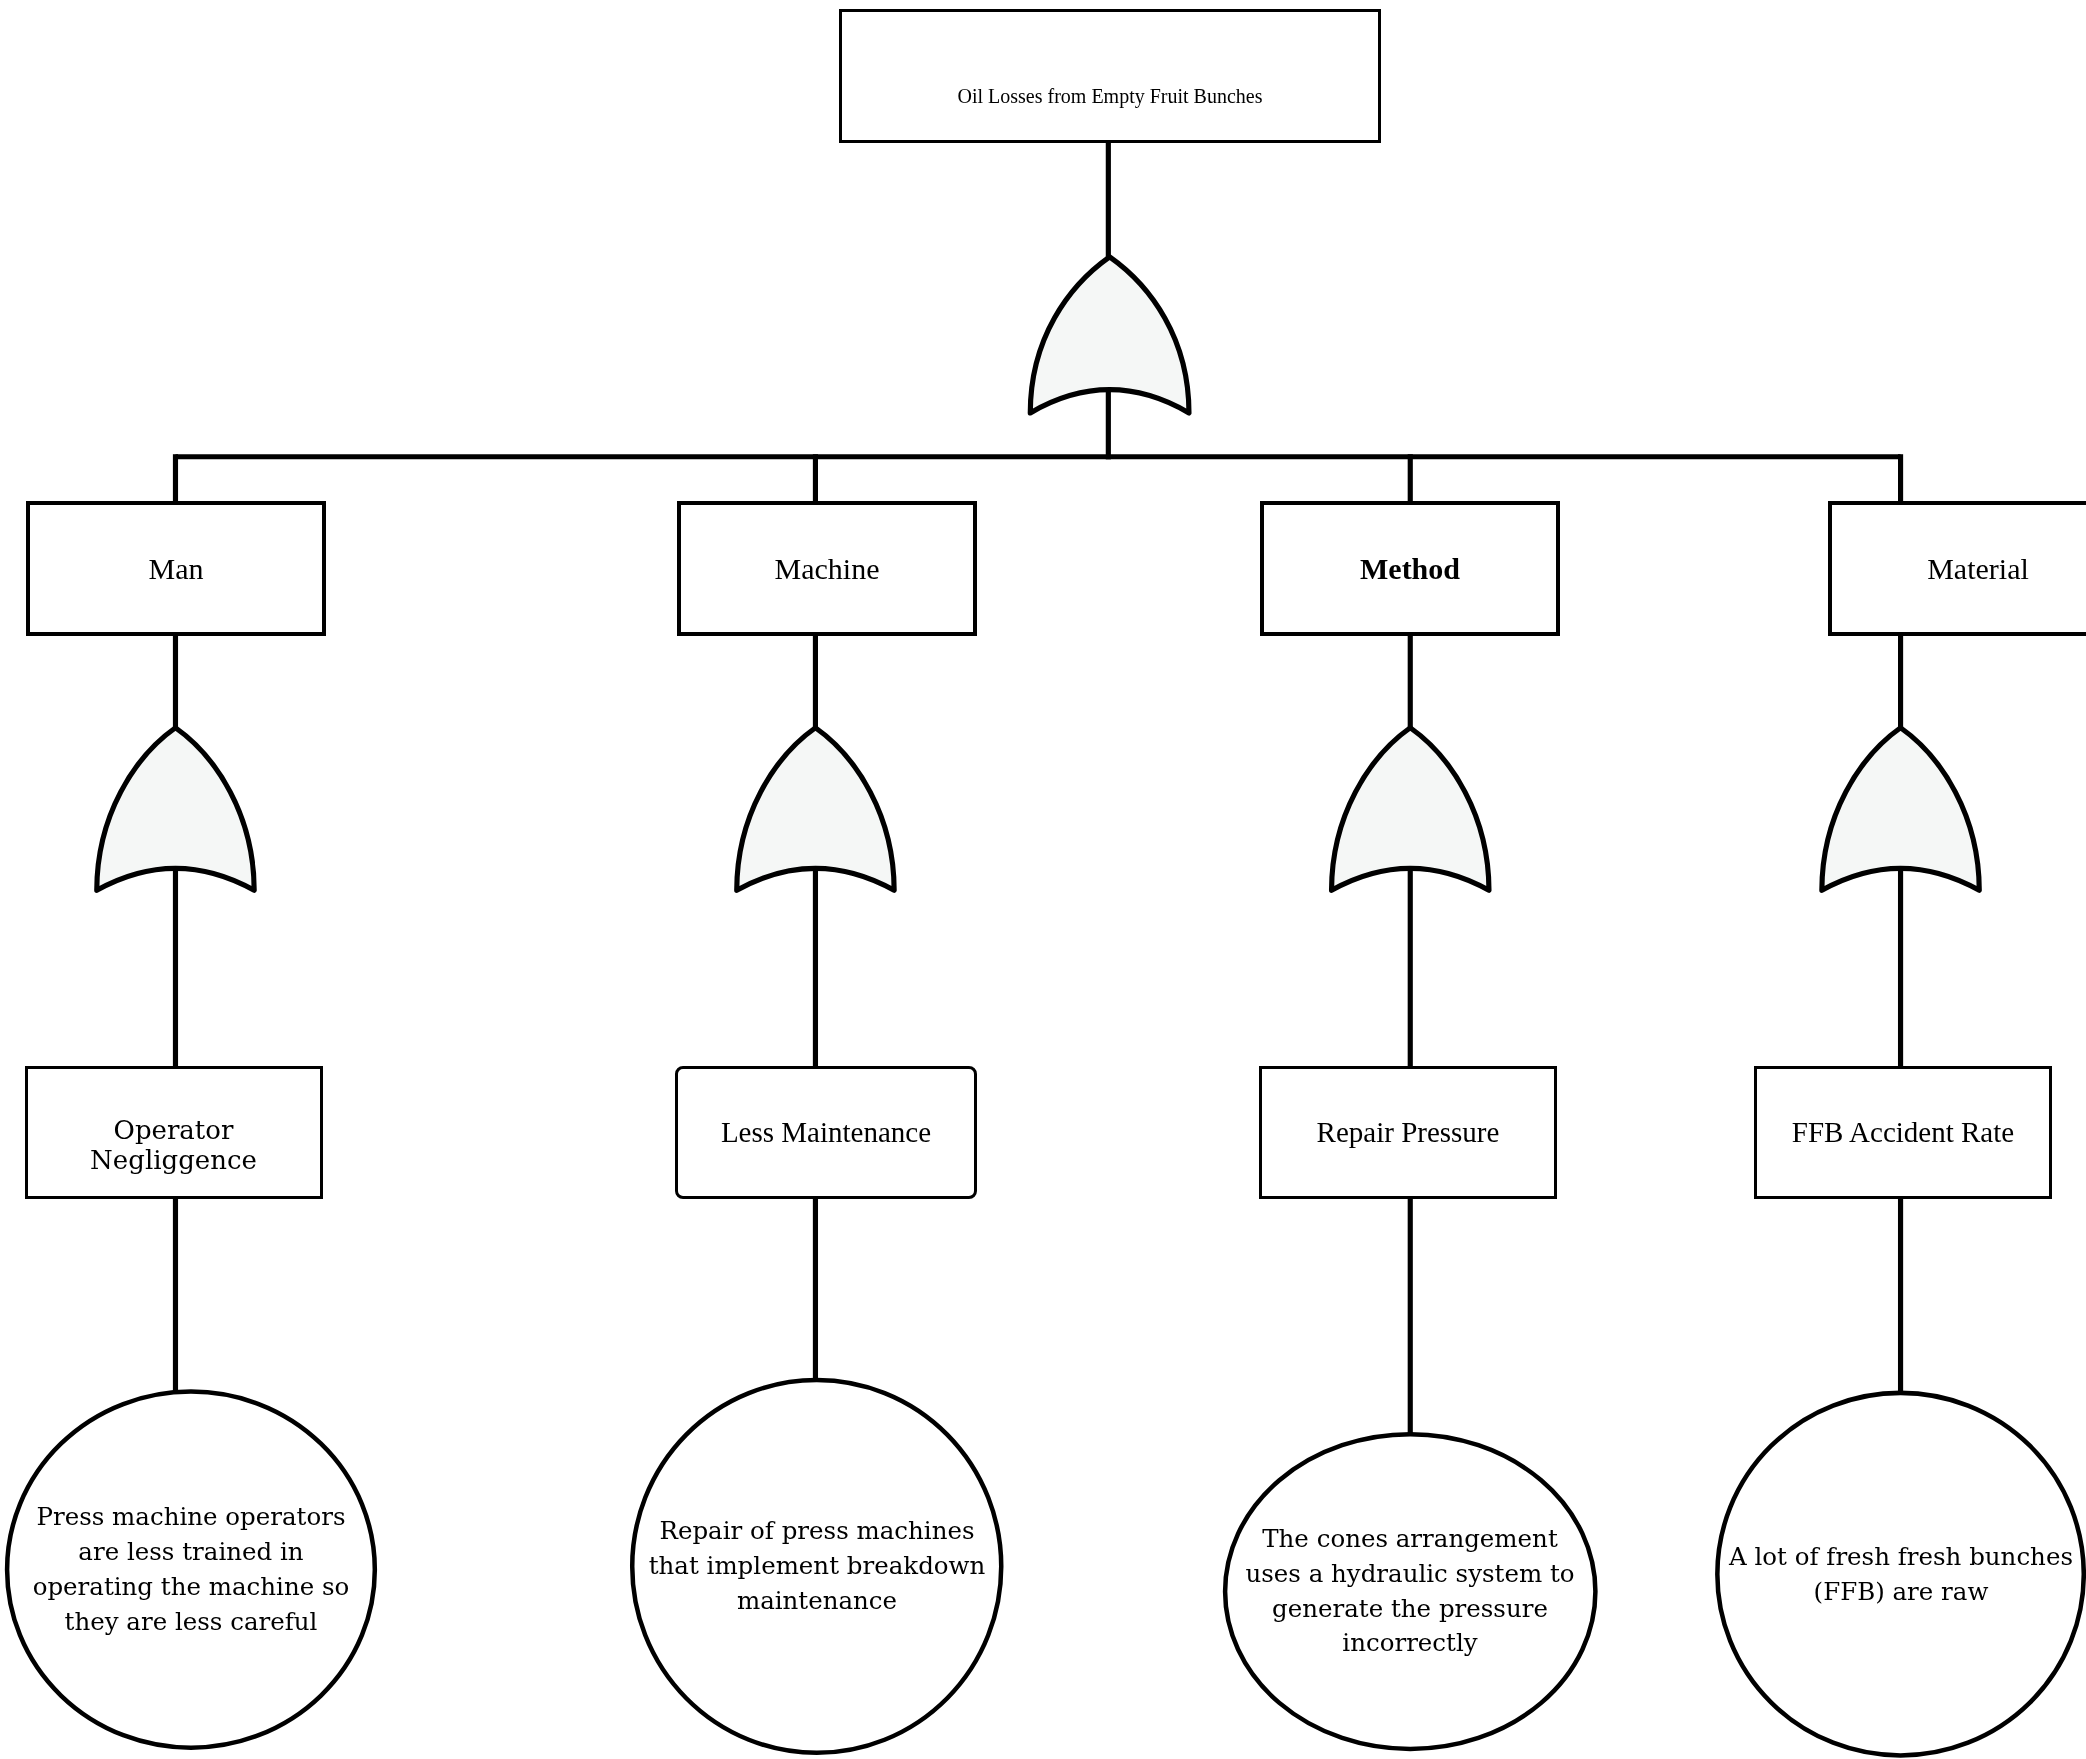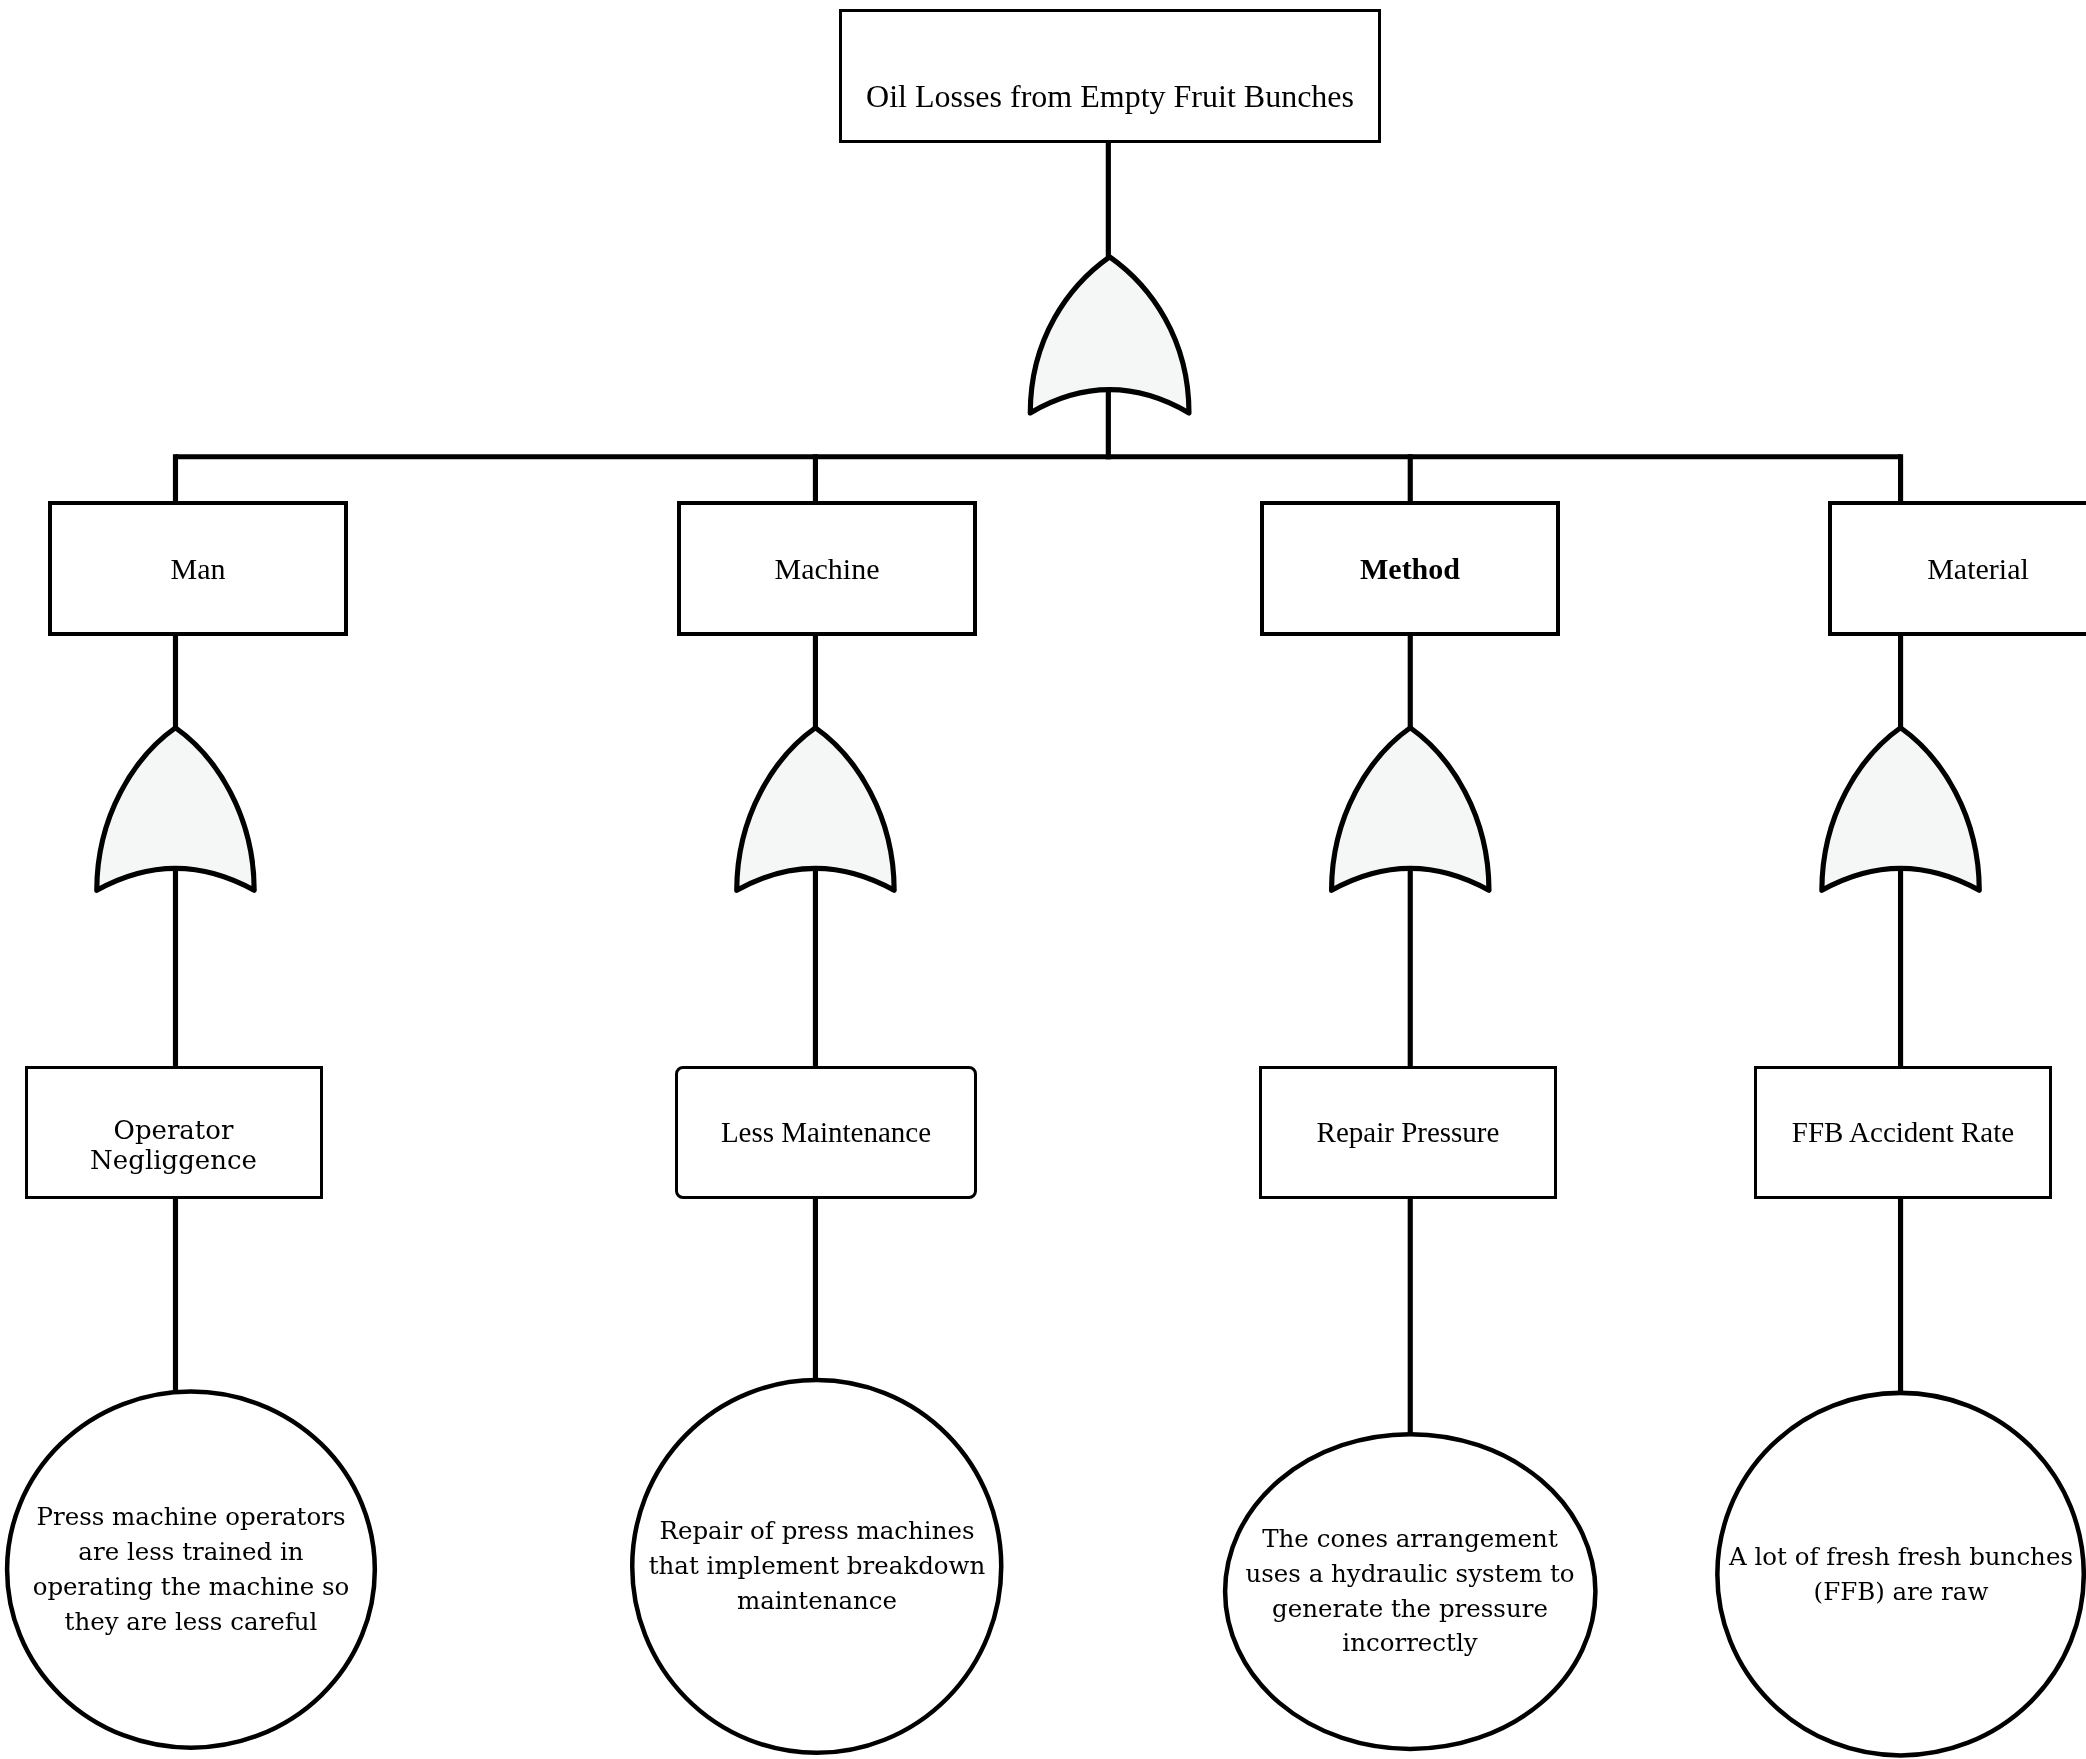--- a/index.html
+++ b/index.html
@@ -38,21 +38,21 @@
   .cat-node {
     border: 4.5px solid #000000;
   }
   .serif-text {
     font-family: "Liberation Serif", serif;
   }
   .wide-text {
     font-family: "DejaVu Serif", serif;
     margin-top: 24px;
   }
-  .top-title { font-size: 32px; margin-top: 40px; }
+  .top-title { font-size: 20px; margin-top: 40px; }
   .cat-label { font-size: 30px; }
   .mid-label-serif { font-size: 29px; }
   .mid-label-wide { font-size: 26px; }
   .basic-overlay {
     position: absolute;
     display: flex;
     align-items: center;
     justify-content: center;
     text-align: center;
     background: transparent;
@@ -107,21 +107,21 @@
     <ellipse cx="296" cy="2433" rx="285" ry="276" fill="#ffffff" stroke="#000" stroke-width="7"></ellipse>
     <ellipse cx="1266" cy="2428" rx="286" ry="289" fill="#ffffff" stroke="#000" stroke-width="7"></ellipse>
     <ellipse cx="2186" cy="2467" rx="287" ry="244" fill="#ffffff" stroke="#000" stroke-width="7"></ellipse>
     <ellipse cx="2946" cy="2440" rx="284" ry="281" fill="#ffffff" stroke="#000" stroke-width="7"></ellipse>
   </svg>
 
   <div class="node rect-node" style="left:839px; top:9px; width:542px; height:134px;">
     <span class="serif-text top-title">Oil Losses from Empty Fruit Bunches</span>
   </div>
 
-  <div class="node cat-node" style="left:26px; top:501px; width:300px; height:135px;margin-left:22px;">
+  <div class="node cat-node" style="left:26px; top:501px; width:300px; height:135px;">
     <span class="serif-text cat-label">Man</span>
   </div>
   <div class="node cat-node" style="left:677px; top:501px; width:300px; height:135px;">
     <span class="serif-text cat-label">Machine</span>
   </div>
   <div class="node cat-node" style="left:1260px; top:501px; width:300px; height:135px;font-weight:bold;">
     <span class="serif-text cat-label">Method</span>
   </div>
   <div class="node cat-node" style="left:1828px; top:501px; width:300px; height:135px;">
     <span class="serif-text cat-label">Material</span>

